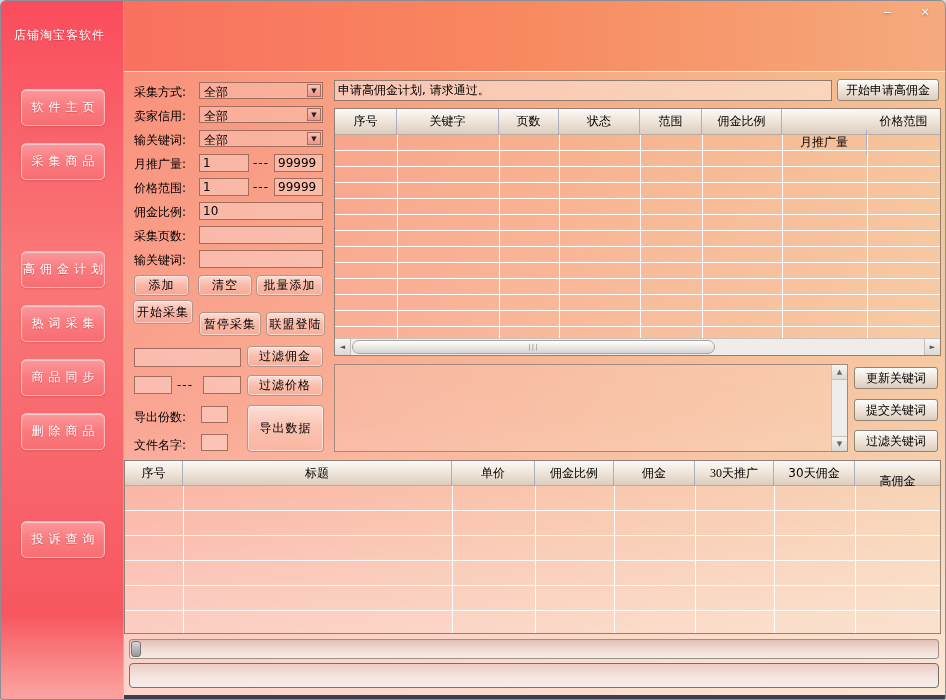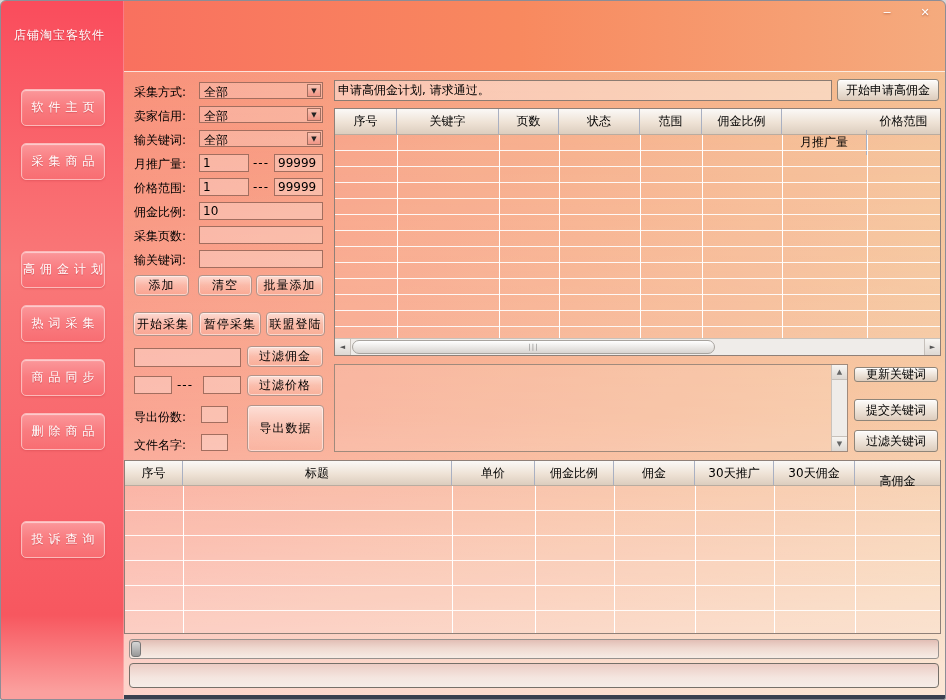--- a/index.html
+++ b/index.html
@@ -104,21 +104,21 @@
     background-size:100% 25px,1px 100%,1px 100%,1px 100%,1px 100%,1px 100%,1px 100%,1px 100%;
     background-position:0 0,58px 0,327px 0,410px 0,489px 0,570px 0,649px 0,730px 0;}
   
   .kw-h .th:nth-child(1){width:62px;} .kw-h .th:nth-child(2){width:102px;}
   .kw-h .th:nth-child(3){width:60px;} .kw-h .th:nth-child(4){width:81px;}
   .kw-h .th:nth-child(5){width:62px;} .kw-h .th:nth-child(6){width:80px;}
   .kw-h .th:nth-child(7){width:85px;margin-top:21px;} .kw-h .th:nth-child(8){flex:1;}
   
   .pr-h .th:nth-child(1){width:58px;} .pr-h .th:nth-child(2){width:269px;}
   .pr-h .th:nth-child(3){width:83px;} .pr-h .th:nth-child(4){width:79px;}
-  .pr-h .th:nth-child(5){width:81px;} .pr-h .th:nth-child(6){width:79px;}
+  .pr-h .th:nth-child(5){width:81px;} .pr-h .th:nth-child(6){width:79px;font-family:Liberation Serif, serif;}
   .pr-h .th:nth-child(7){width:81px;} .pr-h .th:nth-child(8){flex:1;margin-top:8px;}
 </style>
 </head>
 <body>
 
 <div class="window">
 
   <div class="win-controls">
     <div class="win-btn">─</div>
     <div class="win-btn">✕</div>
@@ -171,21 +171,21 @@
     <span class="lbl" style="left:10px;top:156px">采集页数:</span>
     <input class="inp" style="left: 75px; top: 154px; width: 124px; height: 18px;" value="">
 
     <span class="lbl" style="left:10px;top:180px">输关键词:</span>
     <input class="inp" style="left: 75px; top: 178px; width: 124px; height: 18px;" value="">
 
     <div class="pink-btn" style="left:10px;top:203px;width:55px;height:21px">添加</div>
     <div class="pink-btn" style="left:74px;top:203px;width:54px;height:21px">清空</div>
     <div class="pink-btn" style="left:132px;top:203px;width:67px;height:21px">批量添加</div>
 
-    <div class="pink-btn" style="left:9px;top:240px;width:60px;height:24px">开始采集</div>
+    <div class="pink-btn" style="left:9px;top:228px;width:60px;height:24px">开始采集</div>
     <div class="pink-btn" style="left:75px;top:240px;width:62px;height:24px">暂停采集</div>
     <div class="pink-btn" style="left:142px;top:240px;width:59px;height:24px">联盟登陆</div>
 
     <input class="inp" style="left: 10px; top: 276px; width: 107px; height: 19px;" value="">
     <div class="pink-btn" style="left:123px;top:274px;width:76px;height:21px">过滤佣金</div>
 
     <input class="inp" style="left: 10px; top: 304px; width: 38px; height: 18px;" value="">
     <span class="dashes" style="left:53px;top:306px">---</span>
     <input class="inp" style="left: 79px; top: 304px; width: 38px; height: 18px;" value="">
     <div class="pink-btn" style="left:123px;top:303px;width:76px;height:21px">过滤价格</div>
@@ -217,21 +217,21 @@
         <span class="hs-thumb">|||</span>
       </div>
     </div>
 
     <div class="kw-area" style="left:210px;top:292px;width:514px;height:88px">
       <div class="vscroll">
         <span class="vs-arrow up">▲</span>
         <span class="vs-arrow down">▼</span>
       </div>
     </div>
-    <div class="std-btn" style="left:730px;top:295px;width:84px;height:15px">更新关键词</div>
+    <div class="std-btn" style="left:730px;top:295px;width:84px;height:22px">更新关键词</div>
     <div class="std-btn" style="left:730px;top:327px;width:84px;height:22px">提交关键词</div>
     <div class="std-btn" style="left:730px;top:358px;width:84px;height:22px">过滤关键词</div>
 
     <div class="tbl" style="left:0px;top:388px;width:817px;height:174px">
       <div class="thead pr-h" style="height:25px">
         <div class="th">序号</div>
         <div class="th">标题</div>
         <div class="th">单价</div>
         <div class="th">佣金比例</div>
         <div class="th">佣金</div>

